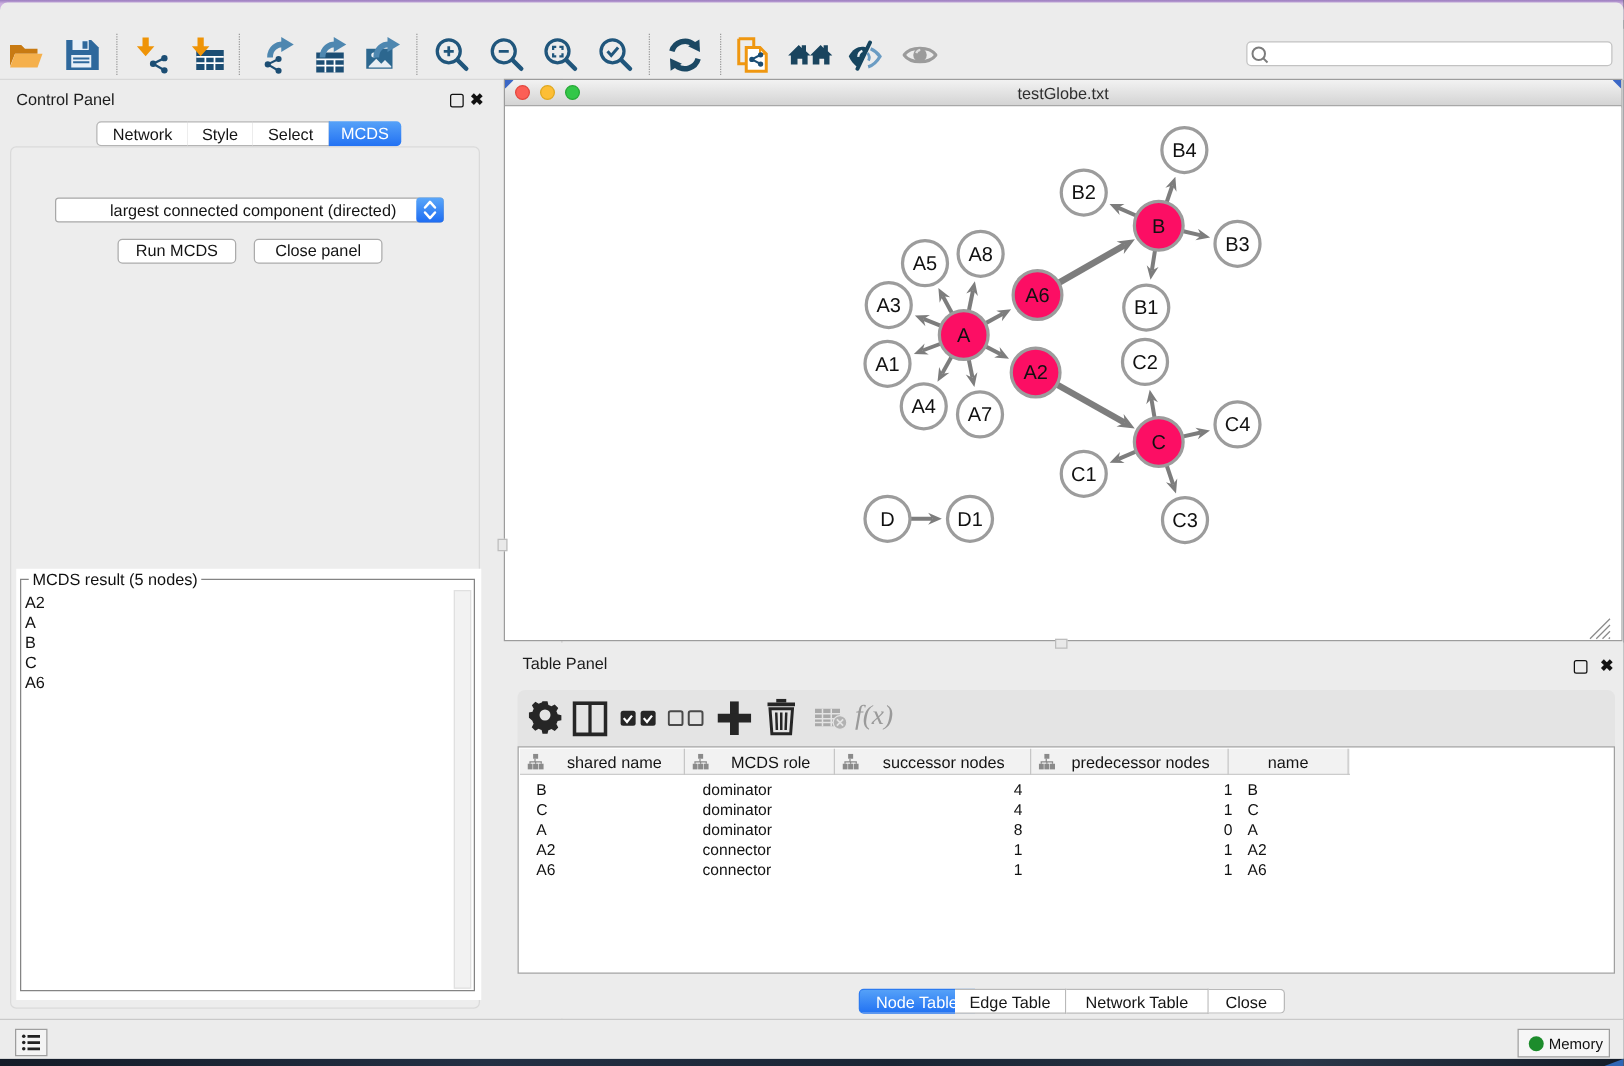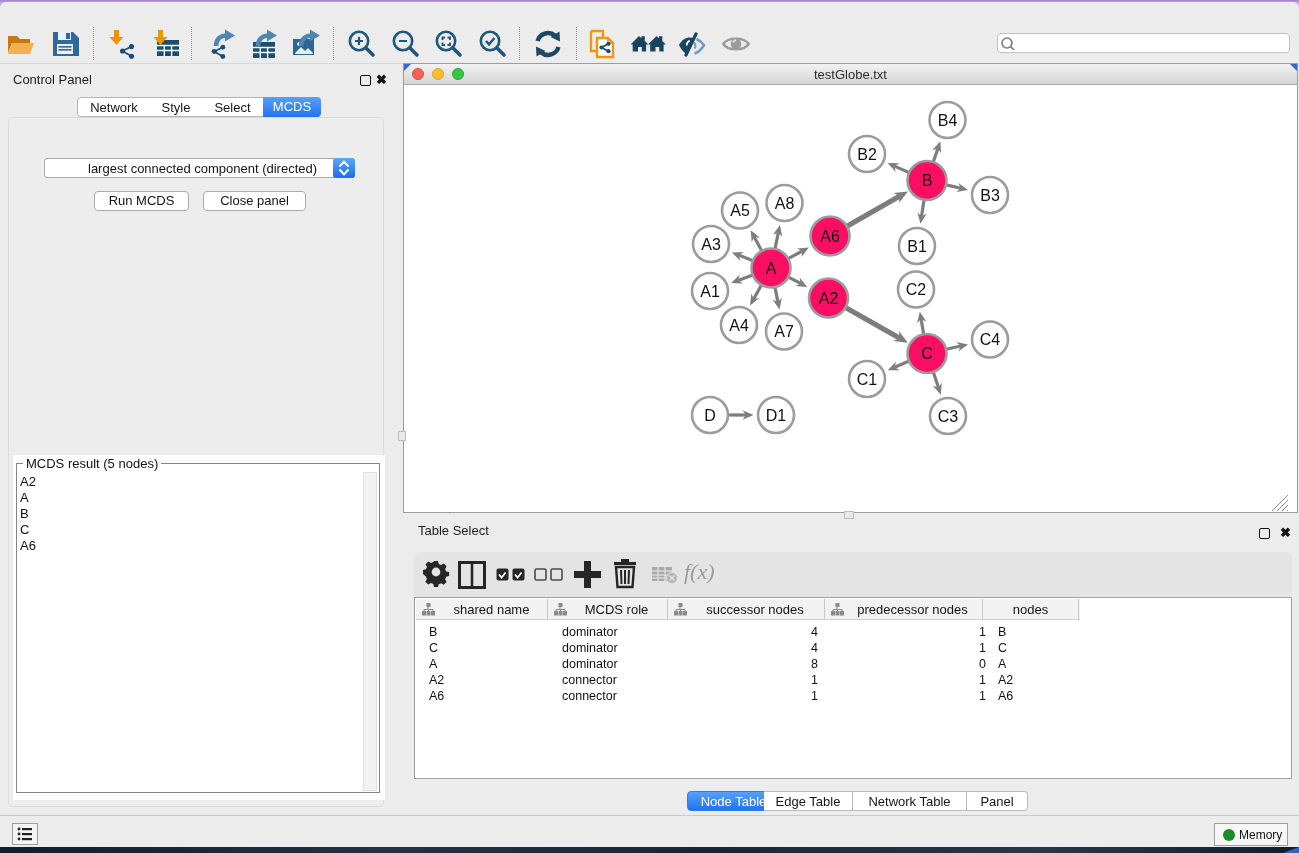--- a/index.html
+++ b/index.html
@@ -376,21 +376,21 @@
         <g stroke="#8a8a8a" stroke-width="1">
           <line x1="18" y1="2" x2="2" y2="18"></line>
             <line x1="18" y1="7" x2="7" y2="18"></line>
           <line x1="18" y1="12" x2="12" y2="18"></line>
             <line x1="18" y1="17" x2="17" y2="18"></line>
         </g>
       </svg>
     </div>
   </div>
   <div class="abs" id="tpanel">
-    <div class="abs" id="tp-title">Table Select</div>
+    <div class="abs" id="tp-title">Table Panel</div>
     <div class="abs winbtn-sq"></div>
     <div class="abs winbtn-x">✖</div>
     <div class="abs" id="tp-toolbar">
         <svg class="abs" style="left:9px;top:7px" width="27" height="30" viewBox="0 0 27 30">
           <path d="M11 2 h4 l0.7 3 a8 8 0 0 1 2.4 1l2.7-1.5 2.8 2.8-1.5 2.7a8 8 0 0 1 1 2.4 l3 0.7 v4 l-3 0.7a8 8 0 0 1 -1 2.4 l1.5 2.7 -2.8 2.8 -2.7 -1.5 a8 8 0 0 1 -2.4 1 L15 28 h-4 l-0.7 -3 a8 8 0 0 1 -2.4 -1 l-2.7 1.5 -2.8 -2.8 1.5 -2.7 a8 8 0 0 1 -1 -2.4 L0 15 v-4 l3-0.7 a8 8 0 0 1 1 -2.4 L2.5 5.2 5.3 2.4 8 3.9 a8 8 0 0 1 2.4 -1 Z" fill="#262626"></path>
 <circle cx="13" cy="11" r="4.4" fill="#e4e4e4" transform="translate(0,2)"></circle>
         </svg>
         <svg class="abs" style="left:44px;top:9px" width="28" height="29" viewBox="0 0 28 29">
           <rect x="1.5" y="1.5" width="25" height="25" fill="none" stroke="#262626" stroke-width="3"></rect>
           <line x1="14" y1="1" x2="14" y2="27" stroke="#262626" stroke-width="2.6"></line>
@@ -476,21 +476,21 @@
             </svg> successor nodes</div>
         <div class="abs th" style="left:409px;width:158px;padding-left:18px"><svg width="13" height="13" viewBox="0 0 13 13" style="position:absolute;left:6px;top:4px">
               <g fill="#8a8a8a">
                 <rect x="4.5" y="0" width="4" height="4"></rect>
                 <rect x="0" y="8" width="4" height="4.5"></rect>
                 <rect x="4.5" y="8" width="4" height="4.5"></rect>
                 <rect x="9" y="8" width="4" height="4.5"></rect>
                 <path d="M6 4 v2 M2 8 V6.5 h9 V8 M6.5 6 v2" stroke="#8a8a8a" stroke-width="1" fill="none"></path>
               </g>
             </svg> predecessor nodes</div>
-        <div class="abs th" style="left:567px;width:96px;border-right:1px solid #c6c6c6">nodes</div>
+        <div class="abs th" style="left:567px;width:96px;border-right:1px solid #c6c6c6">name</div>
       </div>
       <div class="abs trow" style="top:26px">
           <span class="td" style="left:13px">B</span>
           <span class="td" style="left:146px">dominator</span>
           <span class="td" style="left:395px">4</span>
           <span class="td" style="left:563px">1</span>
           <span class="td" style="left:582px">B</span>
         </div>
       <div class="abs trow" style="top:42px">
           <span class="td" style="left:13px">C</span>
@@ -517,21 +517,21 @@
           <span class="td" style="left:13px">A6</span>
           <span class="td" style="left:146px">connector</span>
           <span class="td" style="left:395px">1</span>
           <span class="td" style="left:563px">1</span>
           <span class="td" style="left:582px">A6</span>
         </div>
     </div>
     <div class="abs btab" id="btab-node">Node Table</div>
     <div class="abs btab" id="btab-edge">Edge Table</div>
     <div class="abs btab" id="btab-nett">Network Table</div>
-    <div class="abs btab" id="btab-motif">Panel</div>
+    <div class="abs btab" id="btab-motif">Close</div>
   </div>
   <div class="abs split-h" style="left:398px;top:429px"></div>
   <div class="abs split-h" style="left:844px;top:509px;width:10px;height:8px"></div>
   <div class="abs" id="statusbar">
     <div class="abs" id="stat-listbtn">
       <svg width="24" height="20" style="position:absolute;left:0;top:0">
         <g fill="#222">
             <circle cx="6" cy="5" r="1.4"></circle>
             <circle cx="6" cy="10" r="1.4"></circle>
             <circle cx="6" cy="15" r="1.4"></circle>

